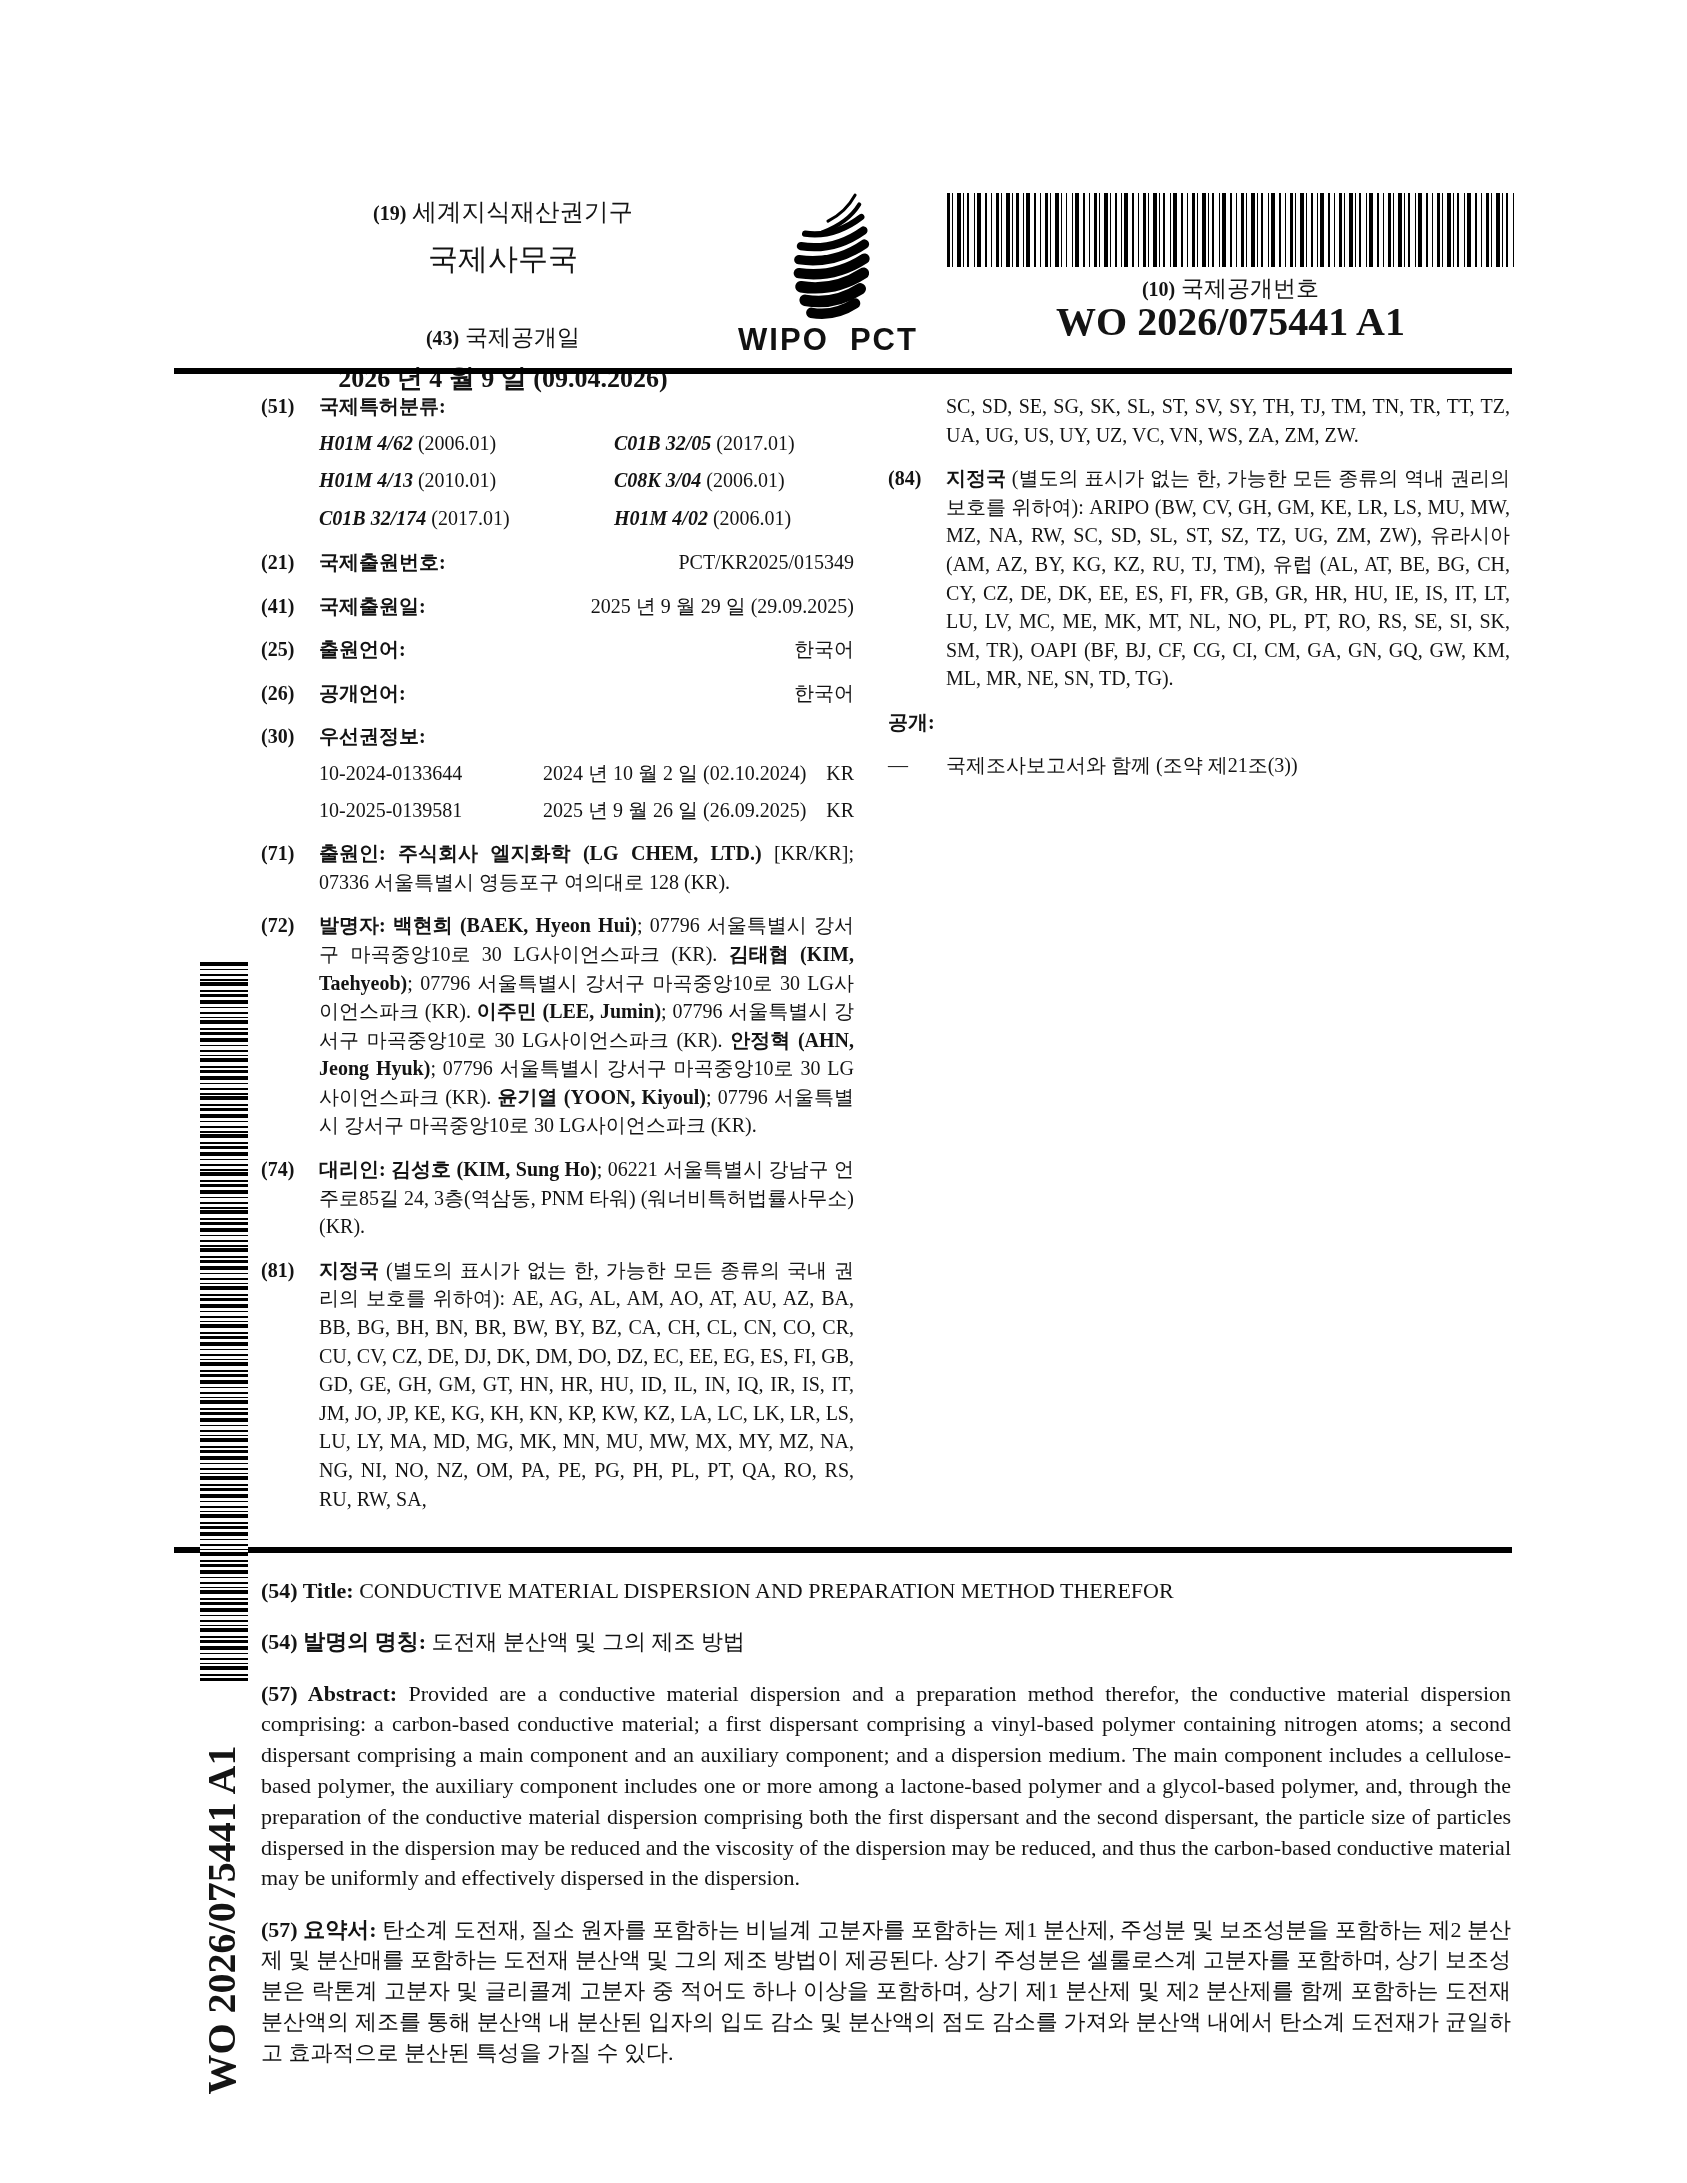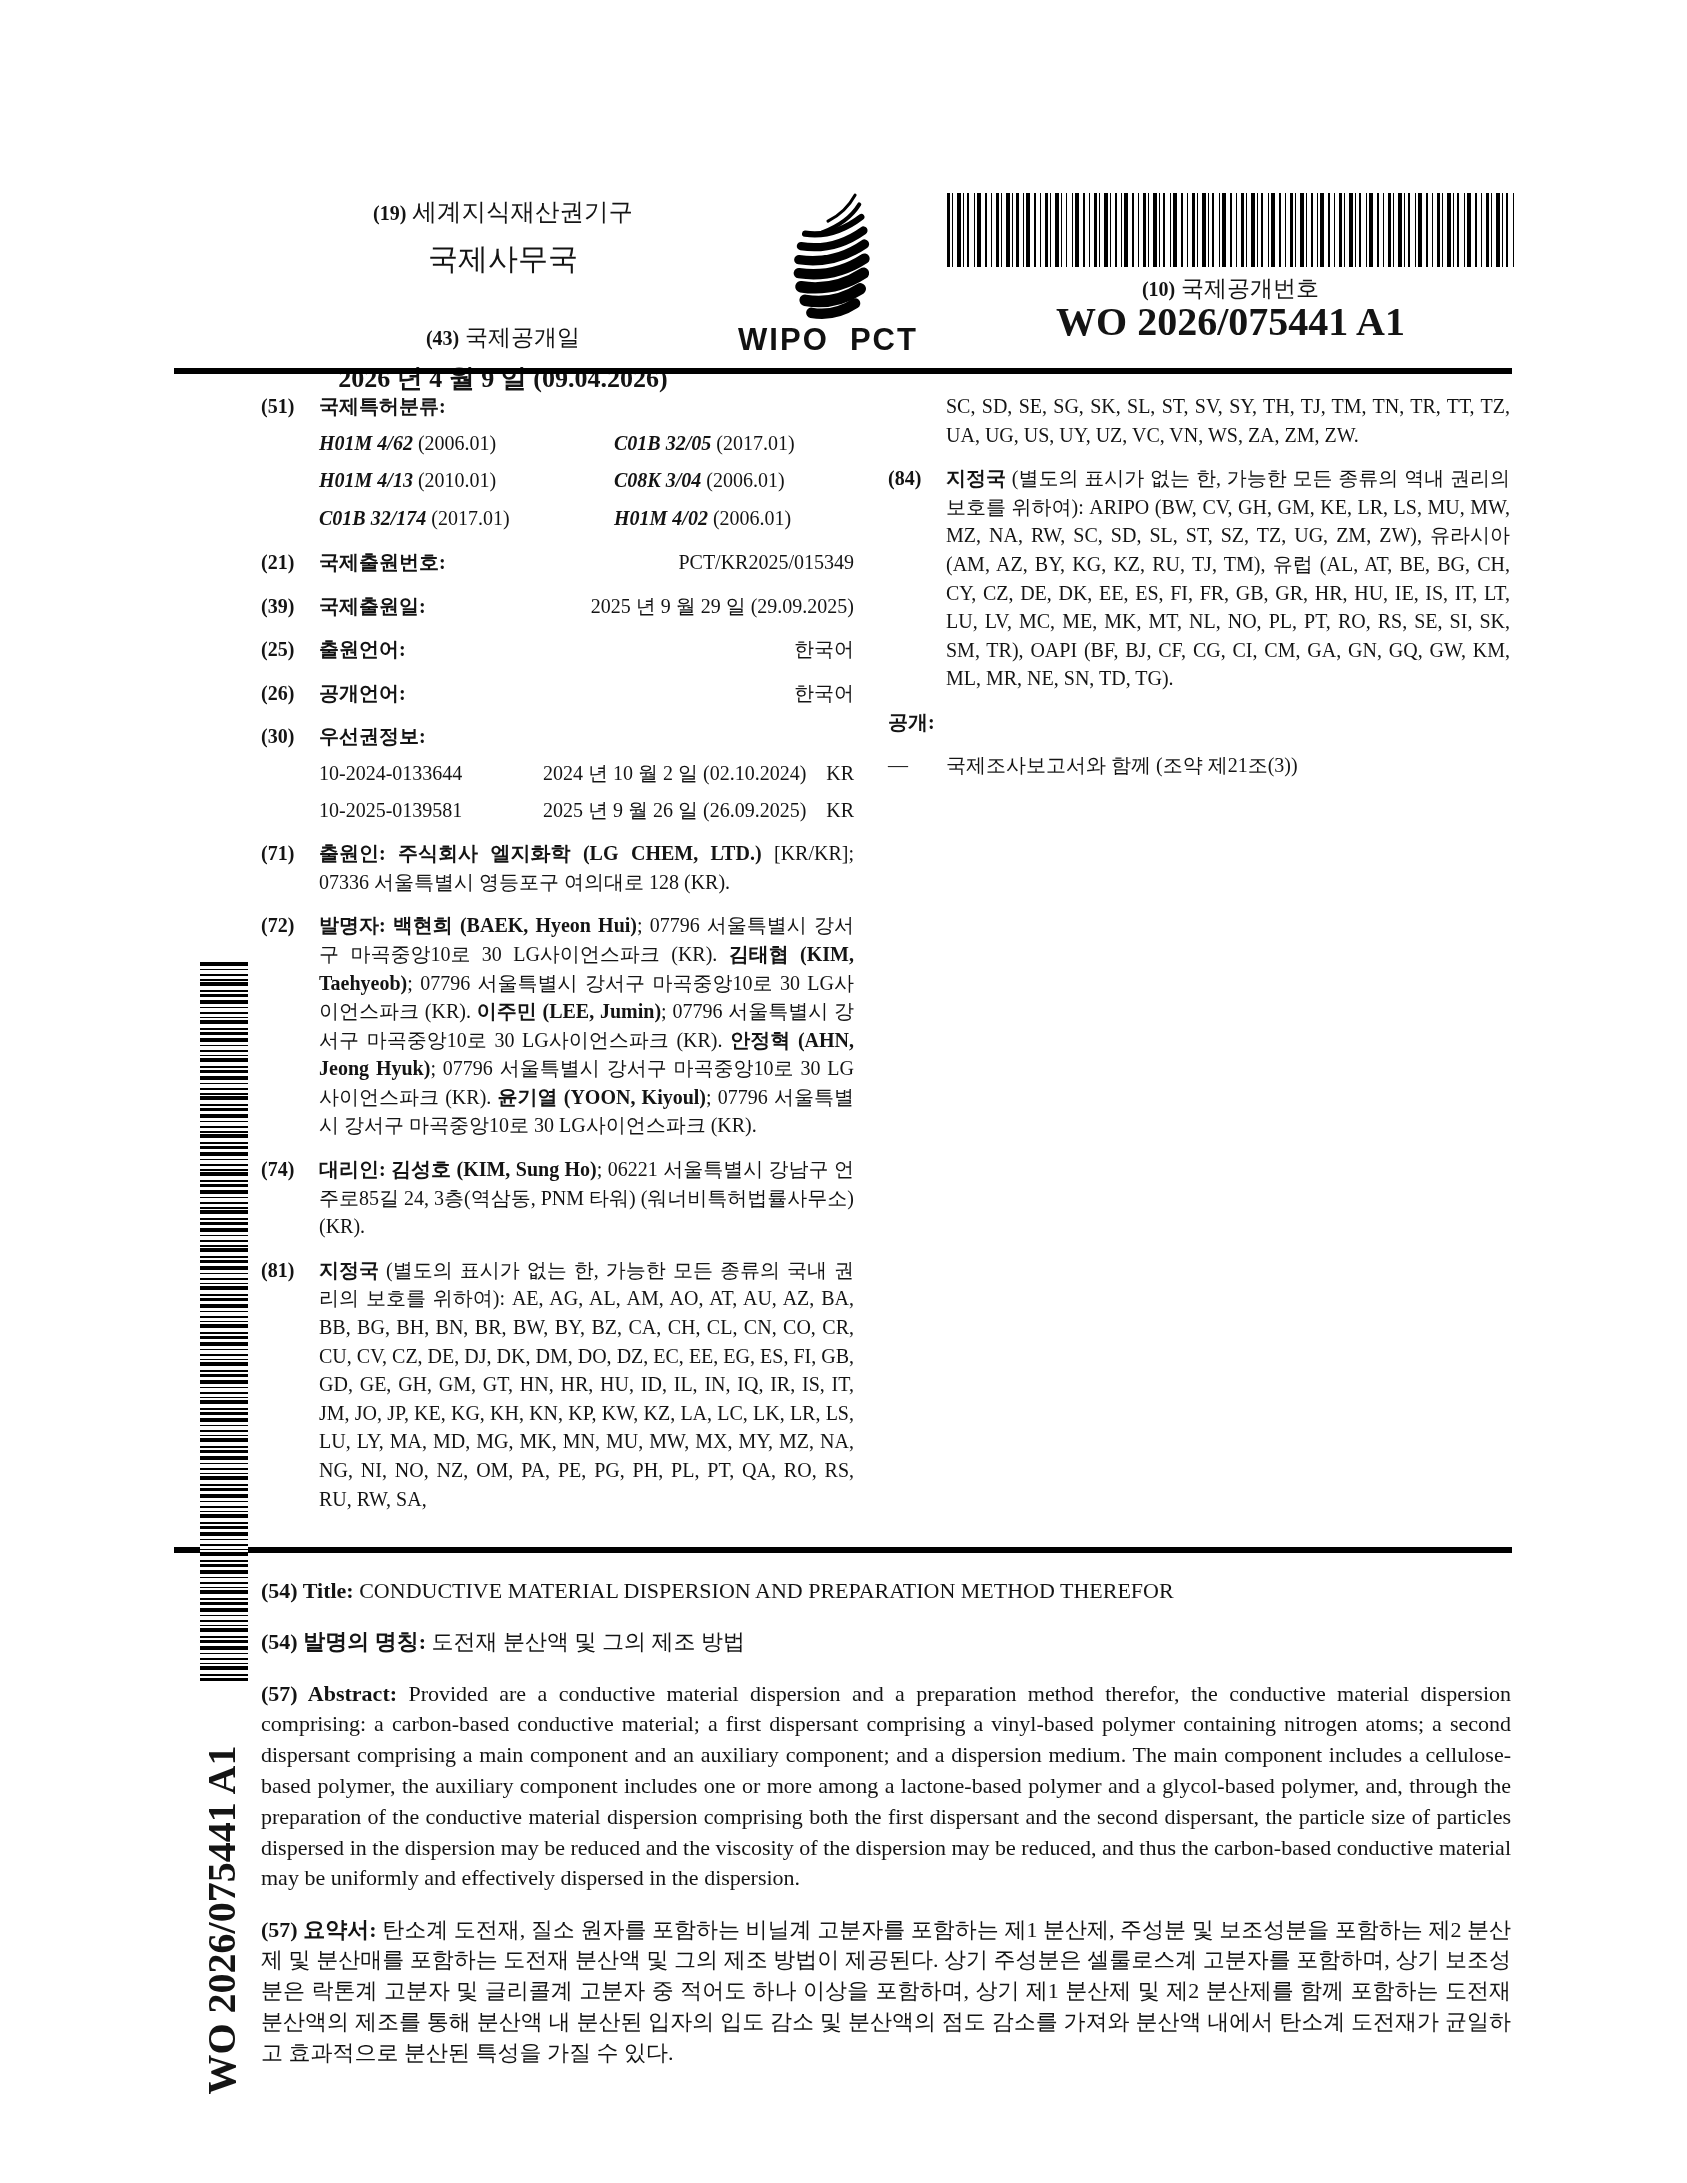--- a/index.html
+++ b/index.html
@@ -142,21 +142,21 @@
 
     <div class="field">
       <div class="fnum">(21)</div>
       <div class="fbody kv">
         <span class="klabel">국제출원번호:</span>
         <span class="kvalue">PCT/KR2025/015349</span>
       </div>
     </div>
 
     <div class="field">
-      <div class="fnum">(39)</div>
+      <div class="fnum">(41)</div>
       <div class="fbody kv">
         <span class="klabel">국제출원일:</span>
         <span class="kvalue">2025 년 9 월 29 일 (29.09.2025)</span>
       </div>
     </div>
 
     <div class="field">
       <div class="fnum">(25)</div>
       <div class="fbody kv">
         <span class="klabel">출원언어:</span>

